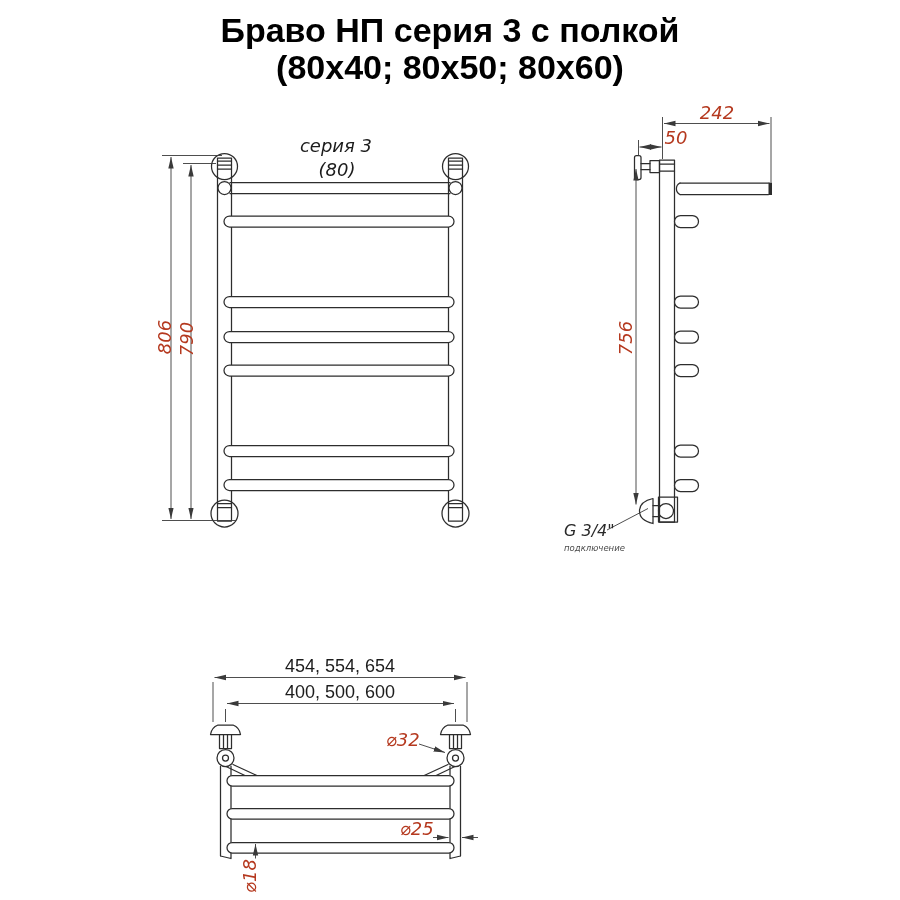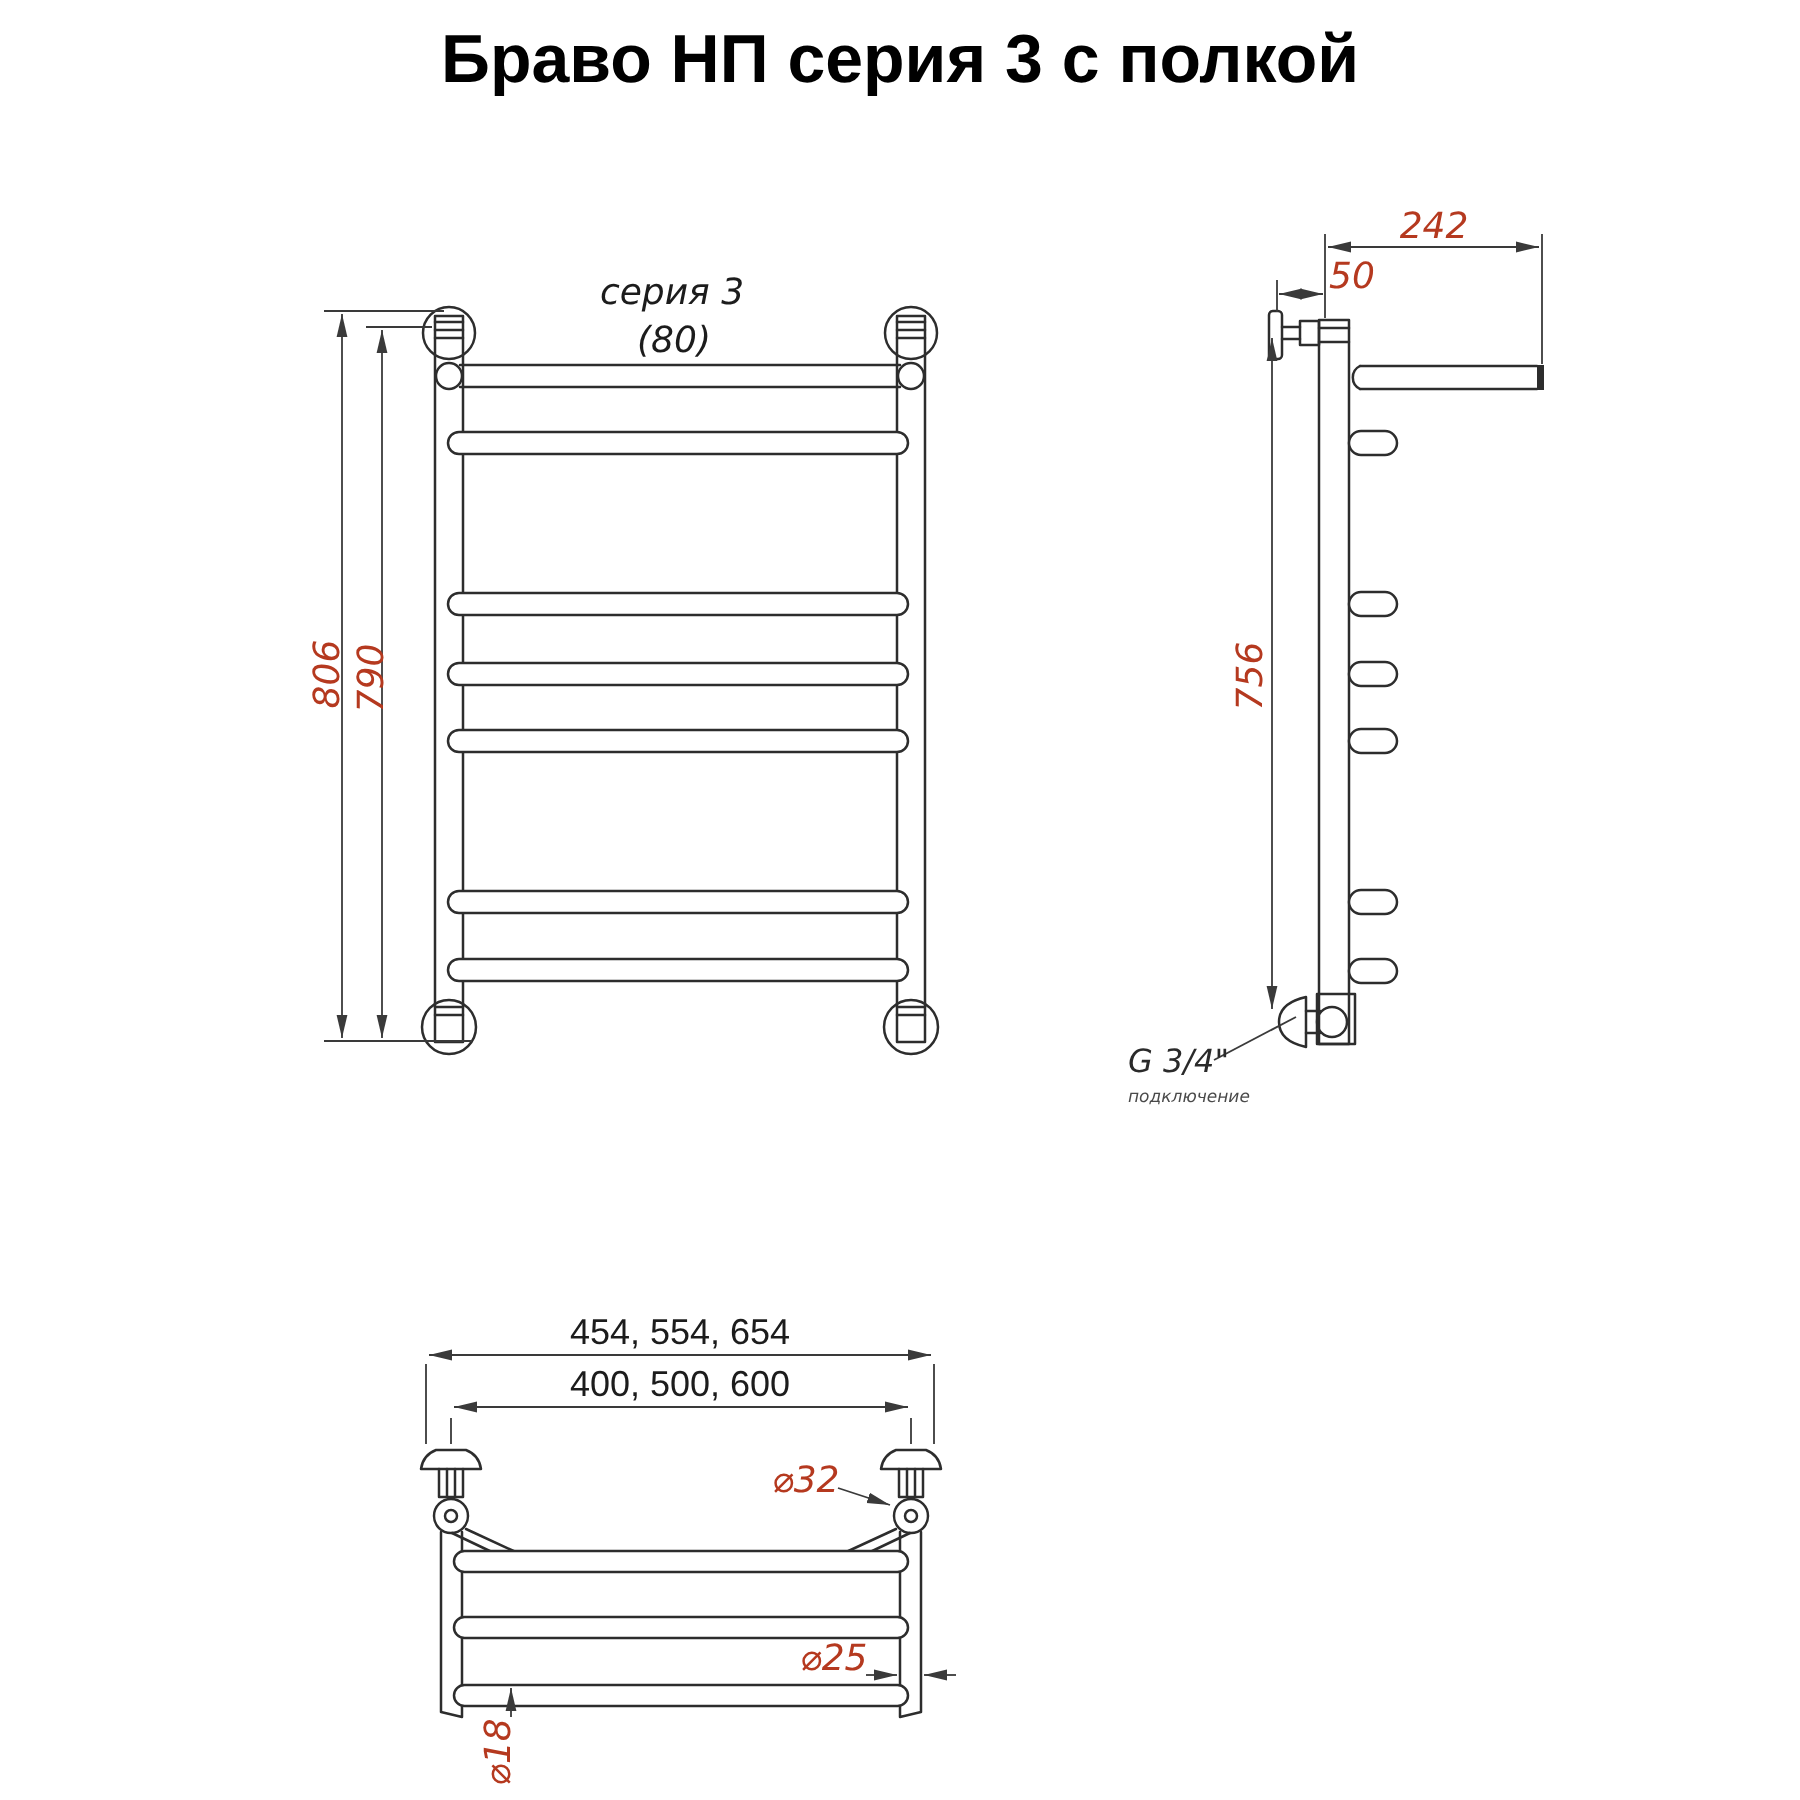--- a/index.html
+++ b/index.html
@@ -17,20 +17,21 @@
   .t-small{fill:#4a4a4a;font:italic 8.5px "DejaVu Sans",sans-serif;}
   .mid{text-anchor:middle;}
   .cen{dominant-baseline:central;}
 </style>
 </head>
 <body>
 
 <div class="page">
   <div class="title">
     <div>Браво НП серия 3 с полкой</div>
+    <div>(80x40; 80x50; 80x60)</div>
   </div>
 
   <svg width="900" height="900" viewBox="0 0 900 900">
     <defs>
       <marker id="arr" viewBox="0 0 12 8" refX="11.5" refY="4" markerWidth="12" markerHeight="8" orient="auto-start-reverse" markerUnits="userSpaceOnUse">
         <path d="M11.5,4 L0,1.3 L0,6.7 Z" fill="#3a3a3a"></path>
       </marker>
     </defs>
 
     <g>

